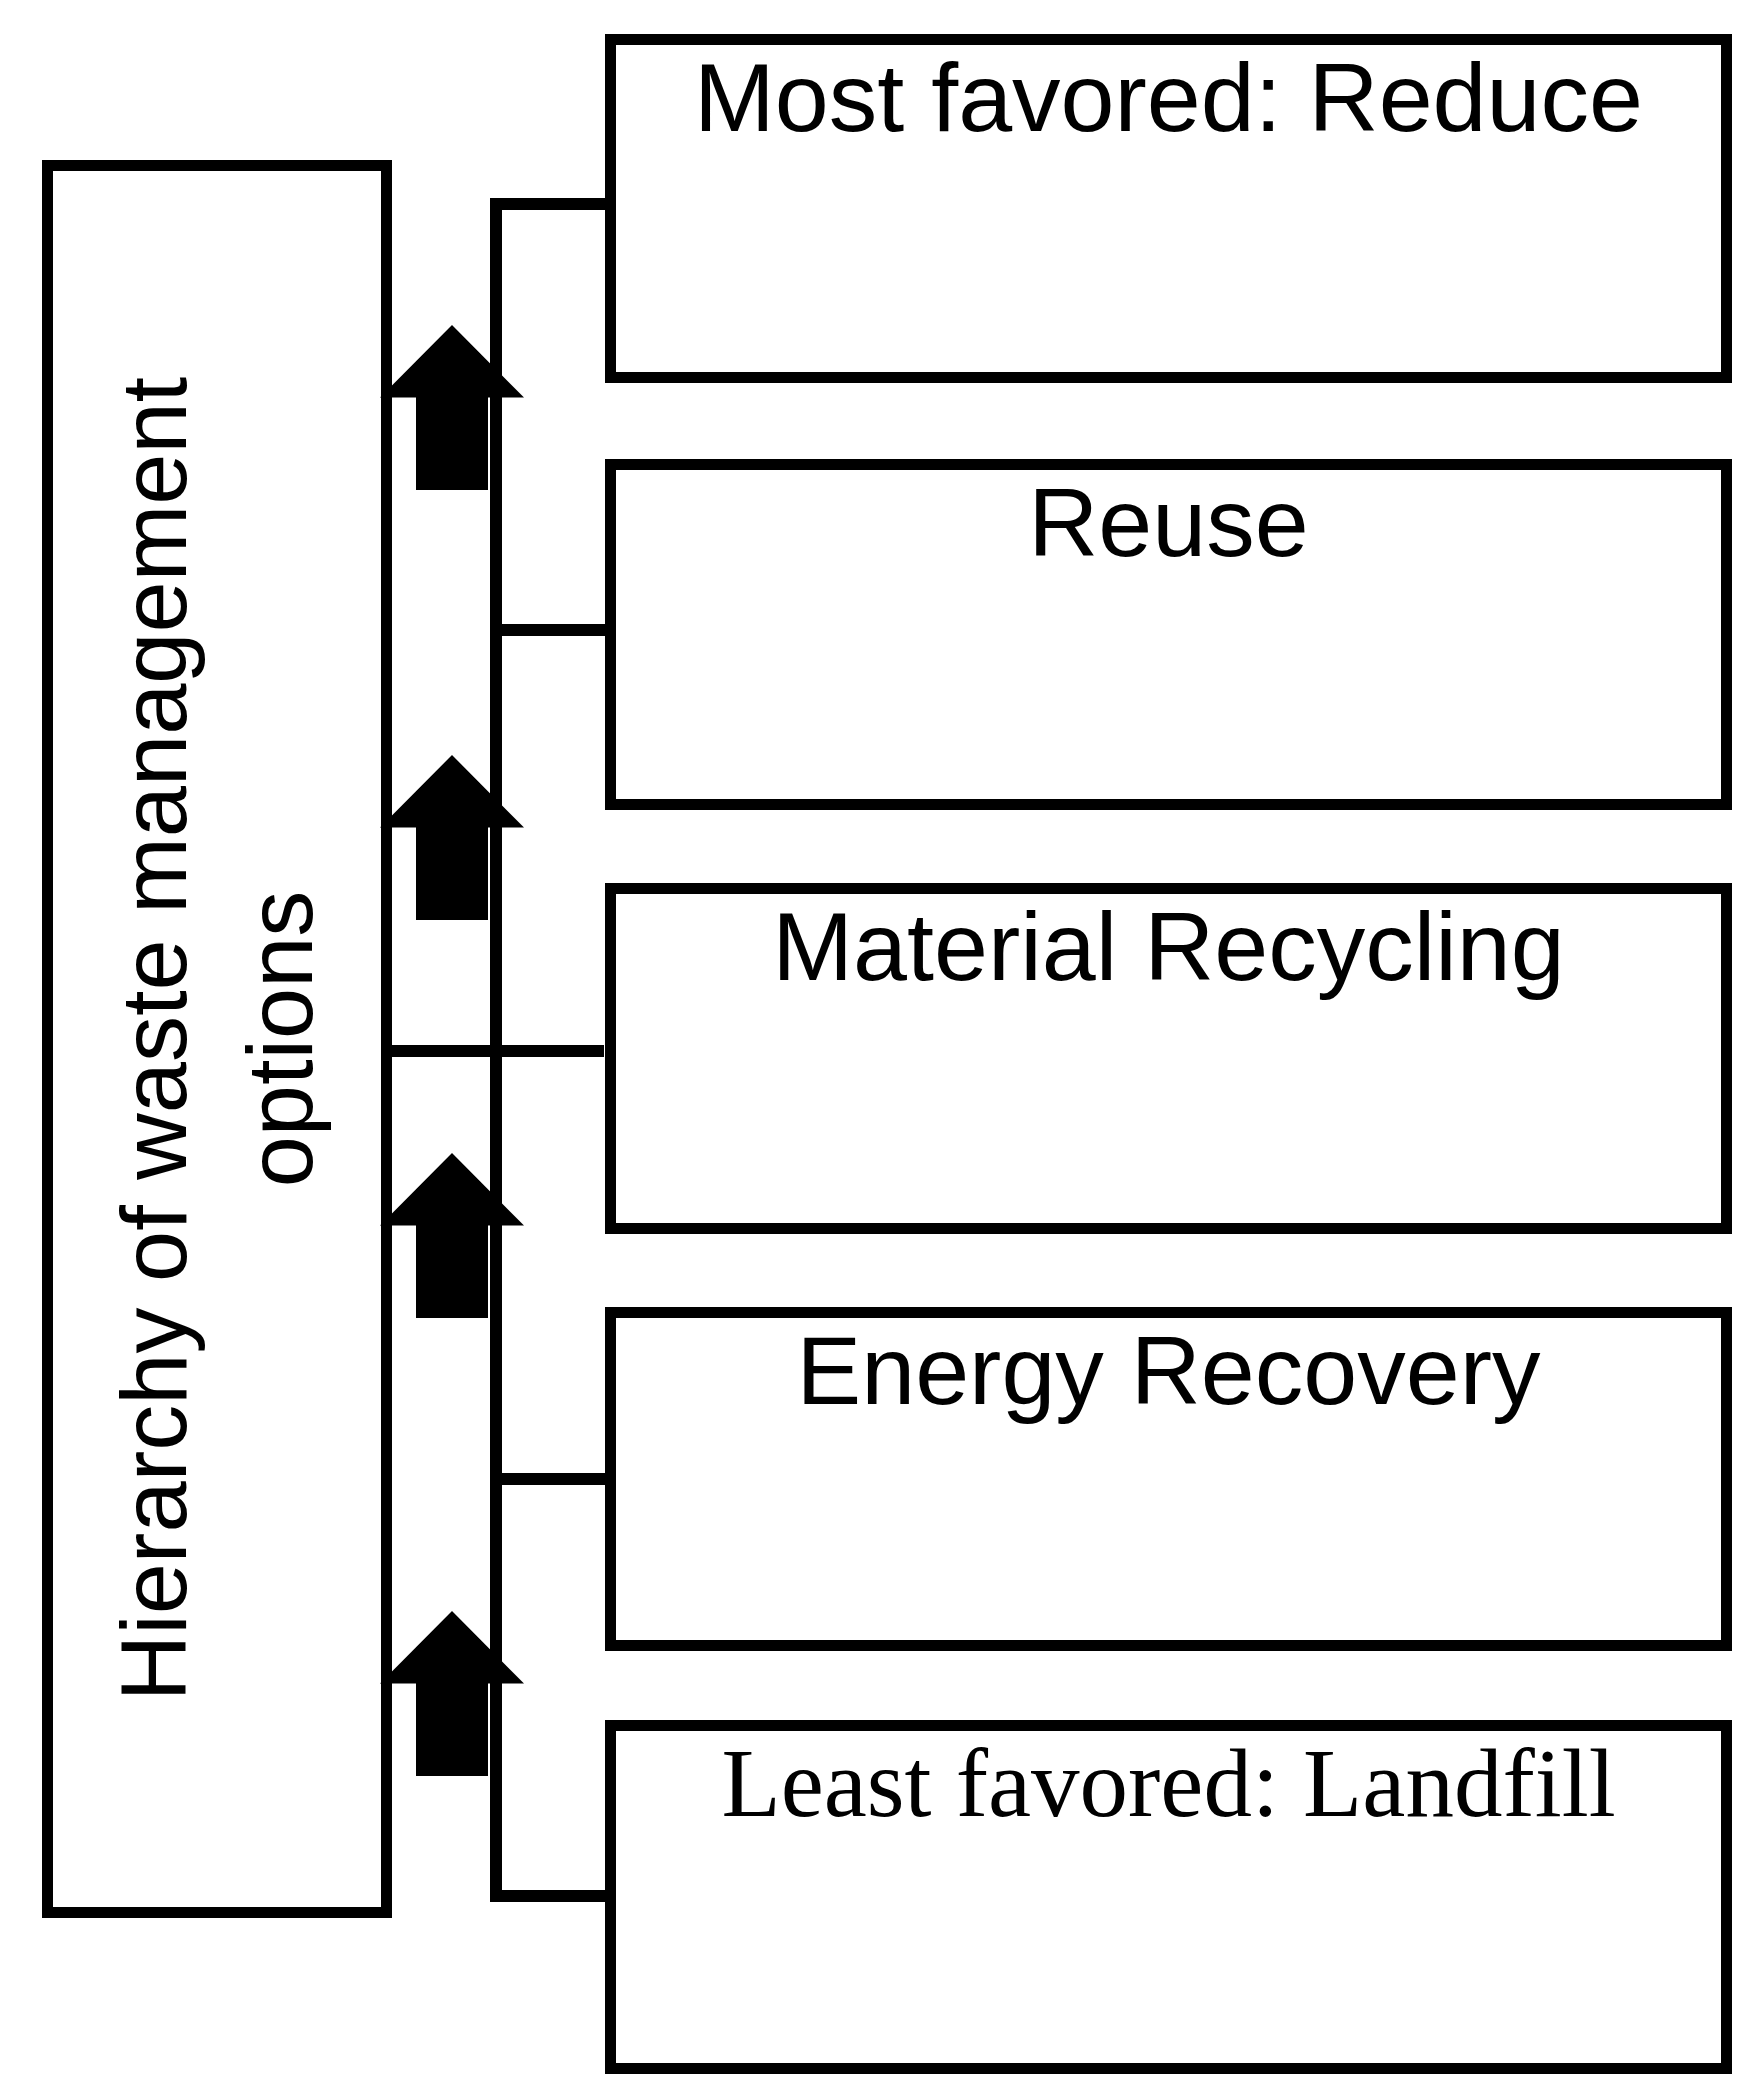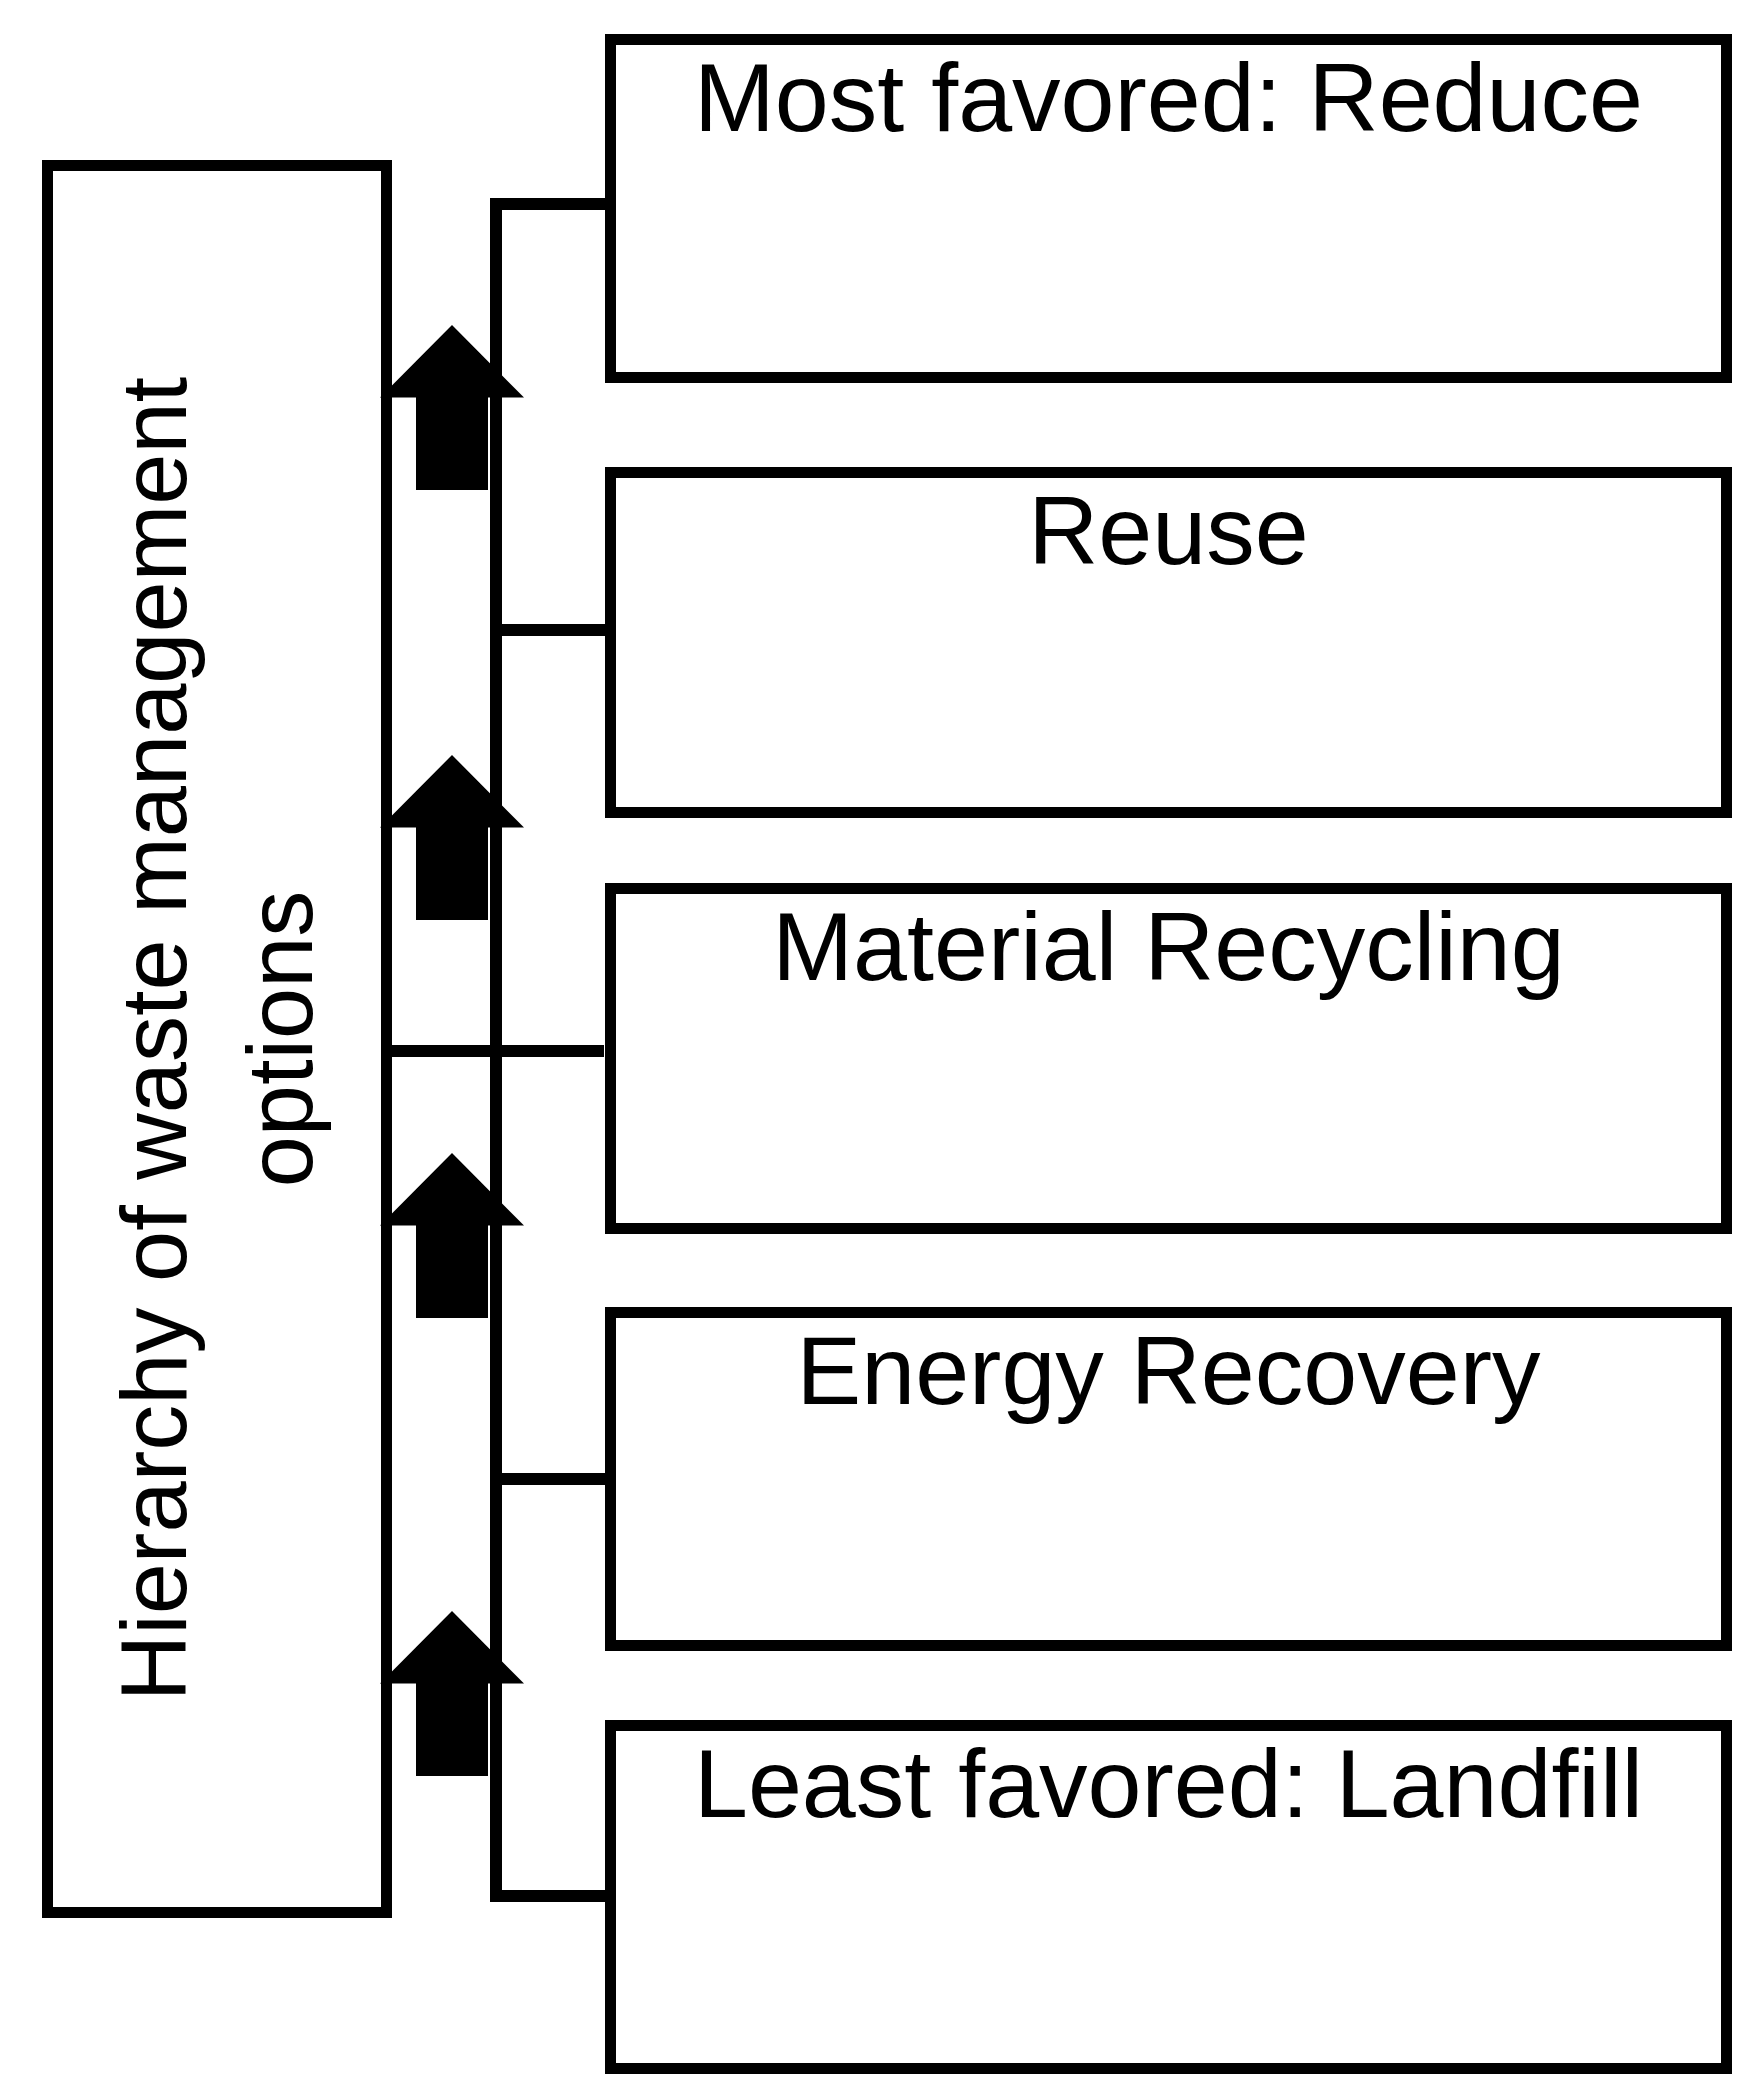--- a/index.html
+++ b/index.html
@@ -51,24 +51,24 @@
     border: 11.6px solid var(--ink, #000000);
     box-sizing: border-box;
     background: var(--bg, #ffffff);
     display: flex;
     justify-content: center;
     text-align: center;
     font-size: 97px;
     line-height: 1.1;
   }
   .option-1 { top: 34px;   height: 349px; }
-  .option-2 { top: 459px;  height: 351px; margin-top: 8px; }
+  .option-2 { top: 459px;  height: 351px; }
   .option-3 { top: 883px;  height: 351px; }
   .option-4 { top: 1307px; height: 344px; }
-  .option-5 { top: 1720px; height: 354px; }
+  .option-5 { top: 1720px; height: 354px; font-family: Liberation Serif, serif; }
 
   
   .spine {
     position: absolute;
     left: 490px;
     top: 198px;
     width: 11.6px;
     height: 1704px;            
     background: var(--ink, #000000);
   }

